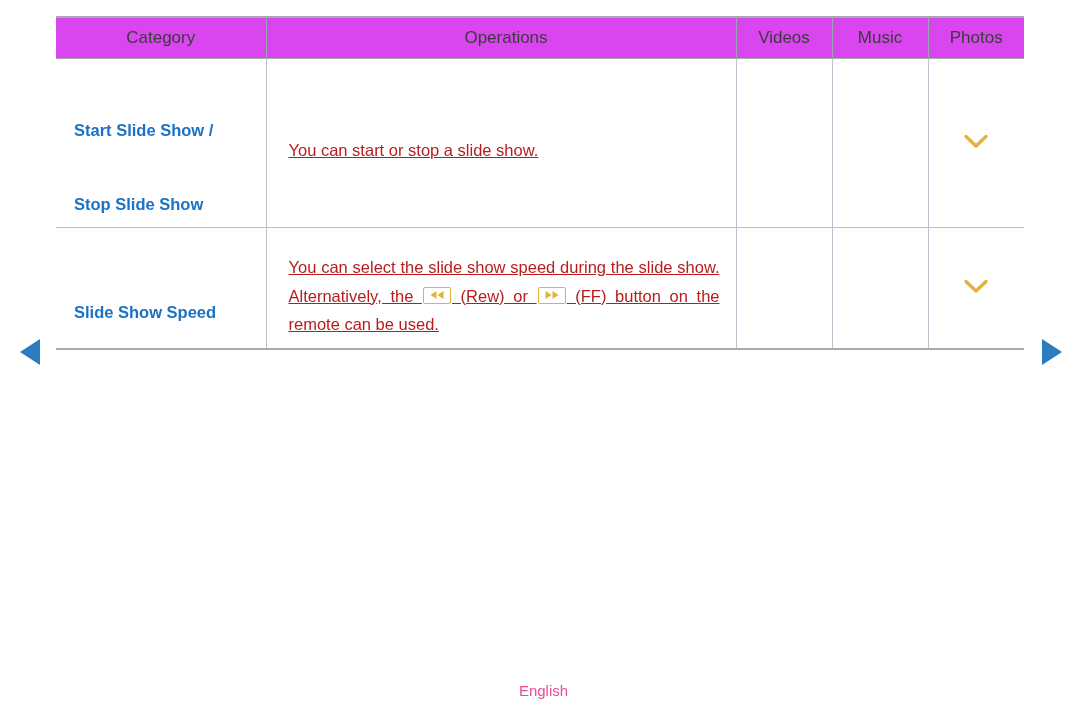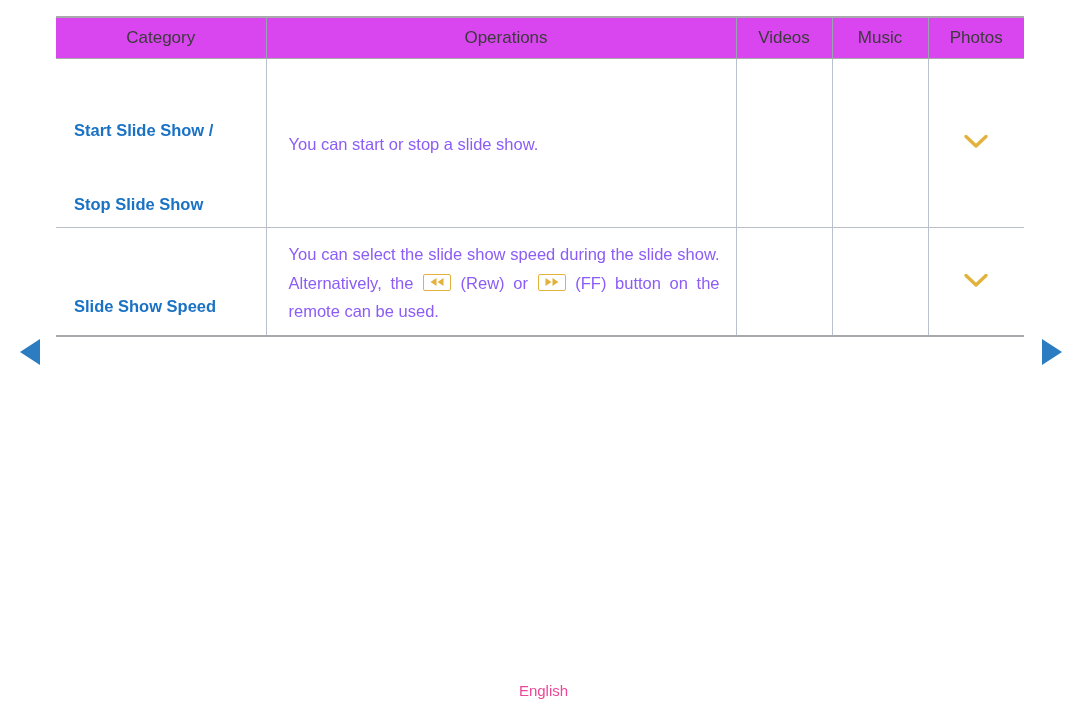--- a/index.html
+++ b/index.html
@@ -68,25 +68,26 @@
     font-weight: bold;
     line-height: 1.6;
   }
   .cat-line { display: block; margin-top: 48px; }
   .cat-line.justify {
     text-align: justify;
     text-align-last: justify;
   }
 
   td.td-operations {
-    padding: 12px 16px 10px 22px;
-    color: #8b5cf6;
+    padding: 25px 16px 10px 22px;
+    color: #b91c1c;
     font-size: 16.5px;
     line-height: 1.72;
     text-align: justify;
+    text-decoration: underline;
   }
   td.td-operations .op-text { display: block; }
   td.td-operations.justify-block .op-text {
     text-align: justify;
     text-align-last: left;
   }
 
   td.td-mark { text-align: center; }
 
   

